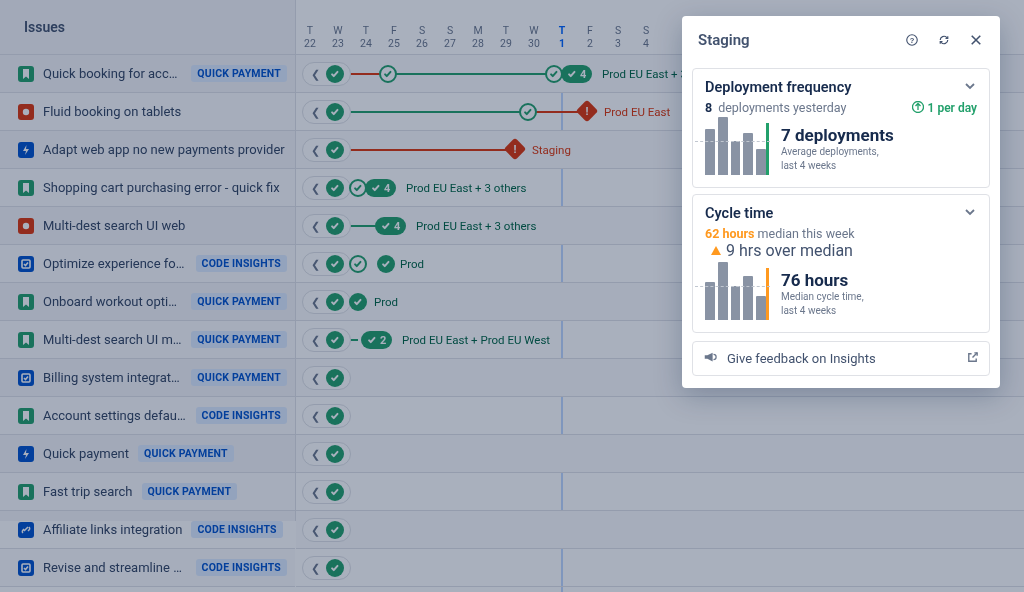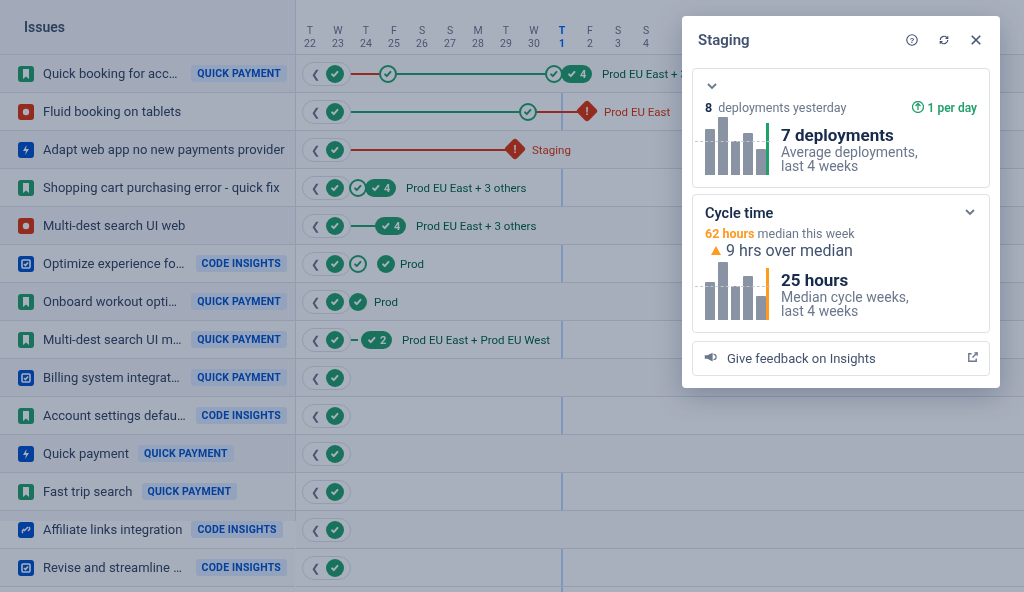--- a/index.html
+++ b/index.html
@@ -80,21 +80,21 @@
   .card-sub{font-size:12.5px;color:var(--muted);display:flex;align-items:center;gap:6px;}
   .card-sub .strong{color:var(--text);font-weight:700;}
   .delta{margin-left:auto;display:inline-flex;align-items:flex-start;gap:4px;color:var(--green);font-weight:600;font-size:12px;}
   .metric-row{display:flex;align-items:center;gap:12px;margin-top:8px;}
   .mini-chart{width:64px;height:52px;display:flex;align-items:flex-end;gap:3px;position:relative;border-right:3px solid;}
   .mini-chart.green{border-color:var(--green);}
   .mini-chart.amber{border-color:#ff991f;}
   .mini-chart .bar-c{flex:1;background:#8993a4;border-radius:1px 1px 0 0;}
   .mini-chart .dash{position:absolute;left:-10px;right:-4px;top:34%;border-top:1px dashed #c1c7d0;}
   .metric-txt .big{font-size:17px;font-weight:700;color:var(--text);}
-  .metric-txt .sm{font-size:14px;color:var(--muted);line-height:14px;}
+  .metric-txt .sm{font-size:10px;color:var(--muted);line-height:14px;}
   .ct-sub{font-size:12.5px;color:var(--muted);}
   .ct-sub .hval{color:#ff991f;font-weight:700;}
   .ct-hint{display:inline-flex;align-items:center;gap:5px;margin-left:6px;color:var(--subtle);font-size:16px;}
   .warn-tri{width:0;height:0;border-left:5px solid transparent;border-right:5px solid transparent;border-bottom:9px solid #ff991f;display:inline-block;}
   .feedback{margin:8px 10px 12px;border:1px solid var(--line);border-radius:4px;display:flex;align-items:center;padding:8px 10px;color:var(--subtle);}
   .feedback .spk{margin-right:10px;color:var(--muted);}
   .feedback .open{margin-left:auto;color:var(--muted);}
 
   
   .chk{width:10px;height:10px;}
@@ -543,20 +543,21 @@
       </button>
       <button class="icon-btn">
         <svg width="14" height="14" viewBox="0 0 14 14" stroke="currentColor" stroke-width="1.8">
             <path d="M2 2l10 10M12 2L2 12"></path>
           </svg>
       </button>
     </div>
     <div id="insight-cards">
         <div class="card">
     <div class="card-hdr">
+      <span class="ct">Deployment frequency</span>
       <span style="color:var(--muted)">
         <svg width="14" height="14" viewBox="0 0 14 14">
                 <path d="M3 5l4 4 4-4" fill="none" stroke="currentColor" stroke-width="1.8"></path>
               </svg>
       </span>
     </div>
     <div class="card-sub"><span class="strong">8</span> deployments yesterday
          <span class="delta">
            <svg width="12" height="12" viewBox="0 0 12 12">
                 <circle cx="6" cy="6" r="5.5" fill="none" stroke="currentColor" stroke-width="1.3"></circle>
@@ -593,22 +594,22 @@
     <div class="metric-row">
       <div class="mini-chart amber">
         <div class="dash"></div>
               <div class="bar-c" style="height:38px"></div>
               <div class="bar-c" style="height:58px"></div>
               <div class="bar-c" style="height:34px"></div>
               <div class="bar-c" style="height:44px"></div>
               <div class="bar-c" style="height:24px"></div>
       </div>
       <div class="metric-txt">
-        <div class="big">25 hours</div>
-        <div class="sm">Median cycle weeks,</div>
+        <div class="big">76 hours</div>
+        <div class="sm">Median cycle time,</div>
         <div class="sm">last 4 weeks</div>
       </div>
     </div>
         </div>
       </div>
     <div class="feedback">
       <span class="spk">
         <svg width="14" height="14" viewBox="0 0 16 16" fill="currentColor">
             <path d="M2 6h3l6-3v10l-6-3H2z"></path>
             <path d="M12 5a3 3 0 0 1 0 6" fill="none" stroke="currentColor" stroke-width="1.4"></path>

